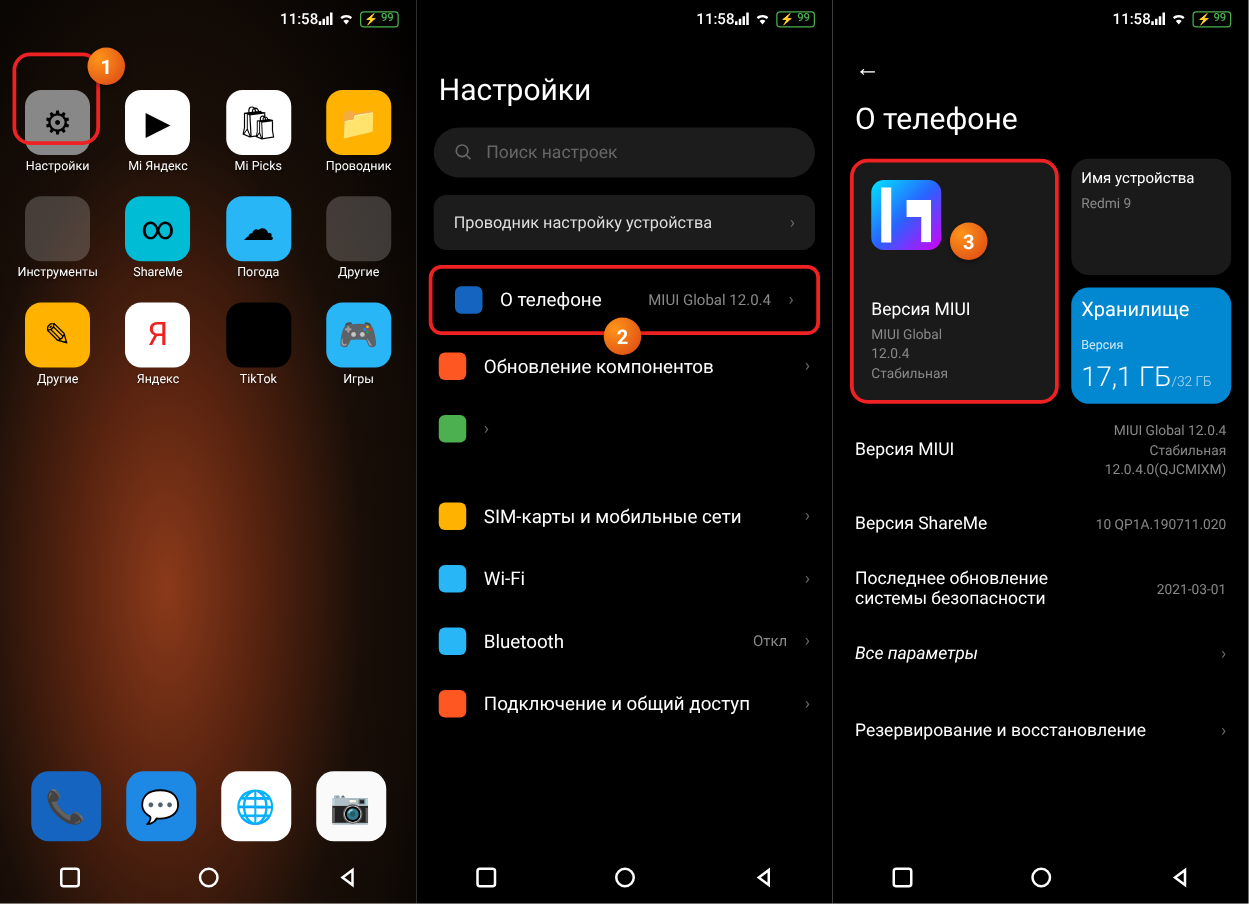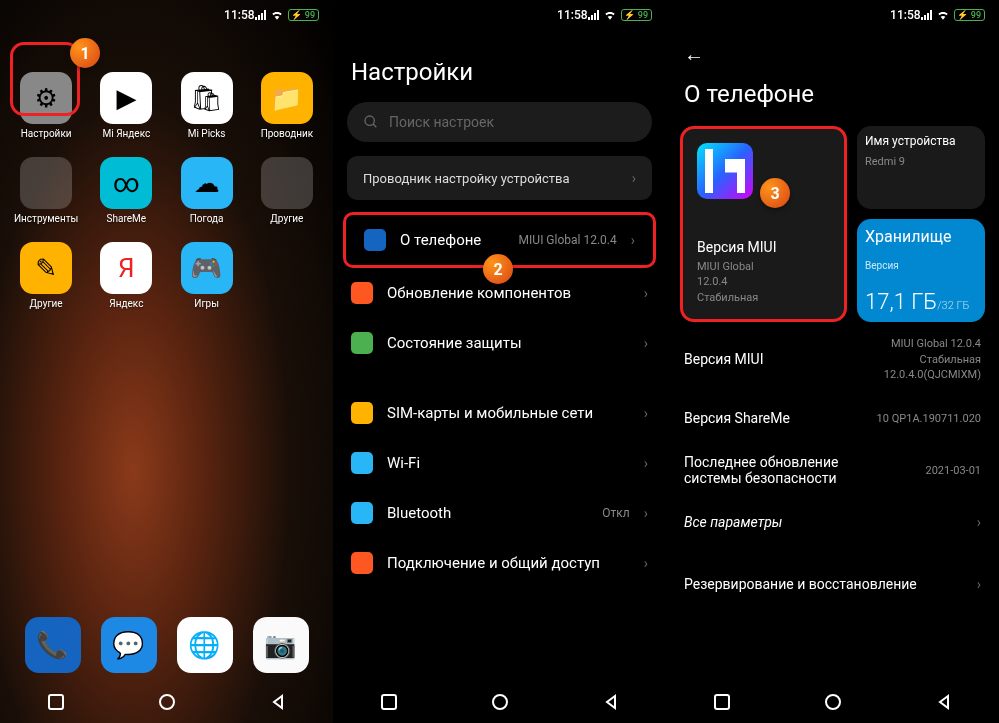--- a/index.html
+++ b/index.html
@@ -54,21 +54,21 @@
 .card-left.highlighted{border:3px solid #e22}
 .miui-logo{width:56px;height:56px;margin-bottom:40px;border-radius:10px;background:linear-gradient(135deg,#00e5ff 0%,#2962ff 50%,#d500f9 100%);position:relative}
 .miui-logo::before{content:"";position:absolute;left:8px;top:6px;width:8px;height:44px;background:#fff;border-radius:0}
 .miui-logo::after{content:"";position:absolute;right:8px;top:16px;width:20px;height:34px;background:#fff;clip-path:polygon(0 0,100% 0,100% 100%,60% 100%,60% 40%,0 40%)}
 .card-t{color:#fff;font-size:14px;margin-bottom:4px}
 .card-s{color:#888;font-size:11px;line-height:1.4}
 .card-right{width:128px;display:flex;flex-direction:column;gap:10px}
 .mini-card{background:#1a1a1a;border-radius:14px;padding:8px;flex:1}
 .storage{background:#0288d1}
 .storage .card-t{font-size:16px}
-.storage-val{color:#fff;font-size:22px;font-weight:300;margin-top:18px}
+.storage-val{color:#fff;font-size:22px;font-weight:300;margin-top:8px}
 .storage-val small{font-size:11px;color:rgba(255,255,255,.7)}
 .b3{top:178px;left:760px}
 .info{padding:0 18px}
 .info-row{display:flex;justify-content:space-between;align-items:center;padding:14px 0;color:#fff;font-size:14px}
 .info-val{color:#888;font-size:11px;text-align:right;line-height:1.4}
 </style>
 </head>
 <body>
 
 <div class="screen s1">
@@ -132,20 +132,24 @@
       </div>
       <div class="app">
         <div class="app-icon" style="background: rgb(255, 179, 0);">✎</div>
         <div class="app-label">Другие</div>
       </div>
       <div class="app">
         <div class="app-icon" style="background: rgb(255, 255, 255); color: rgb(238, 34, 34);">Я</div>
         <div class="app-label">Яндекс</div>
       </div>
       <div class="app">
+        <div class="app-icon" style="background: rgb(0, 0, 0);">♪</div>
+        <div class="app-label">TikTok</div>
+      </div>
+      <div class="app">
         <div class="app-icon" style="background: rgb(41, 182, 246);">🎮</div>
         <div class="app-label">Игры</div>
       </div>
     </div>
   <div class="highlight h1"></div>
   <div class="badge b1">1</div>
   <div class="dock" id="dock1">
       <div class="app-icon" style="background: rgb(21, 101, 192);">📞</div>
       <div class="app-icon" style="background: rgb(30, 136, 229);">💬</div>
       <div class="app-icon" style="background: rgb(255, 255, 255);">🌐</div>
@@ -205,21 +209,20 @@
         <div class="item-value">MIUI Global 12.0.4</div>
         <span class="chevron">›</span>
       </div>
       <div class="item">
         <div class="item-icon" style="background: rgb(255, 87, 34);"></div>
         <div class="item-label">Обновление компонентов</div>
         <span class="chevron">›</span>
       </div>
       <div class="item">
         <div class="item-icon" style="background: rgb(76, 175, 80);"></div>
-        <div class="item-label">Состояние защиты</div>
         <span class="chevron">›</span>
       </div>
     </div>
   <div class="sep"></div>
   <div id="items-b">
       <div class="item">
         <div class="item-icon" style="background: rgb(255, 179, 0);"></div>
         <div class="item-label">SIM-карты и мобильные сети</div>
         <span class="chevron">›</span>
       </div>

